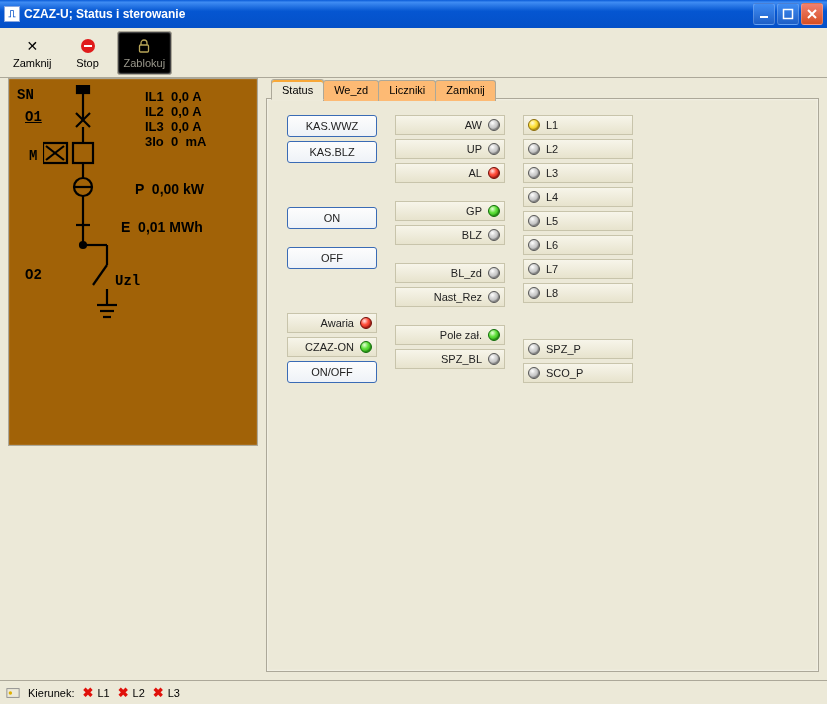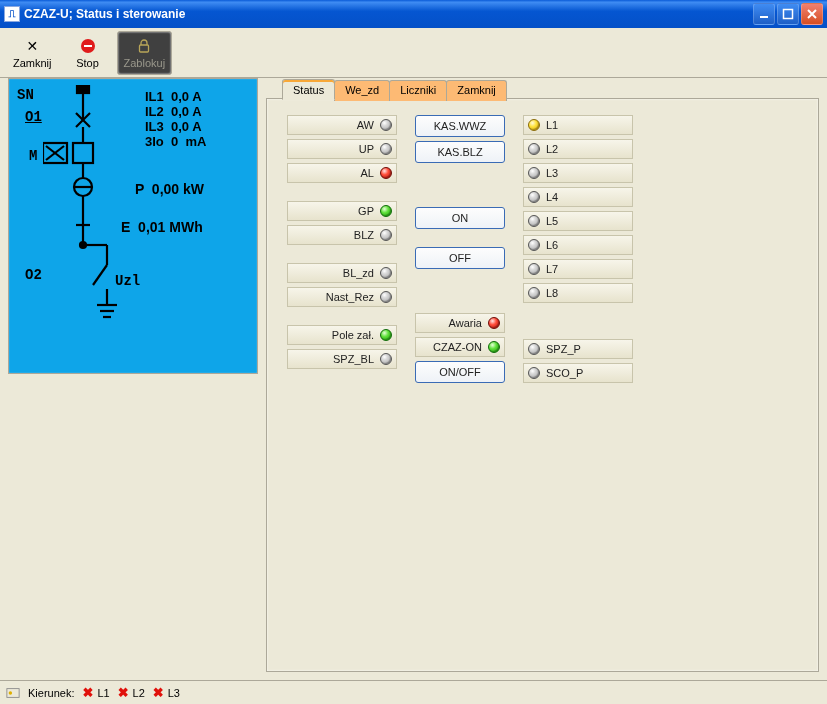--- a/index.html
+++ b/index.html
@@ -25,37 +25,37 @@
 
   
   .toolbar {
     height:50px; background:#ece9d8; border-bottom:1px solid #aca899;
     display:flex; align-items:center; padding:2px 6px; gap:4px;
   }
   .toolbtn {
     min-width:50px; height:44px; display:flex; flex-direction:column; align-items:center; justify-content:center;
     gap:2px; border:1px solid transparent; border-radius:3px; padding:2px 6px; font-size:11px;
   }
-  .toolbtn.active { border:1px solid #aca899; background:#404040; box-shadow:inset 0 0 2px #fff;}
+  .toolbtn.active { border:1px solid #aca899; background:#000000; box-shadow:inset 0 0 2px #fff;}
   .toolbtn .ico { width:18px; height:18px; display:flex; align-items:center; justify-content:center; font-size:14px;}
   .toolbtn.disabled { color:#9a988c; }
 
   
   .main { position:absolute; top:78px; bottom:24px; left:0; right:0; padding:0 8px 8px 8px; display:flex; gap:8px;}
   .panel-left {
-    width:250px; background:#0ea5e9; border:1px solid #aca899; box-shadow:inset 0 0 1px #ddd;
-    padding:6px 6px; height:296px;
+    width:250px; background:#a16207; border:1px solid #aca899; box-shadow:inset 0 0 1px #ddd;
+    padding:6px 6px; height:368px;
   }
   .panel-right {
     flex:1; background:#ece9d8; border:1px solid #aca899; box-shadow:inset 0 0 2px #fff;
     position:relative;
   }
 
   
-  .tabs { position:absolute; top:-19px; left:15px; display:flex; gap:0; }
+  .tabs { position:absolute; top:-19px; left:4px; display:flex; gap:0; }
   .tab {
     background:#fdba74; border:1px solid #aca899; border-bottom:none;
     padding:3px 10px; font-size:11px; border-radius:3px 3px 0 0; margin-right:-1px;
     position:relative;
   }
   .tab.active { background:#ece9d8; z-index:2; padding-top:4px; top:-1px;
     border-bottom:1px solid #ece9d8;
     box-shadow: inset 0 2px 0 #f8a838;
   }
   .tabcontent { padding:16px 12px 12px 20px; }
@@ -229,62 +229,20 @@
       <div class="tab active"><span>Status</span></div>
       <div class="tab"><span>We_zd</span></div>
       <div class="tab"><span>Liczniki</span></div>
       <div class="tab"><span>Zamknij</span></div>
     </div>
 
     <div class="tabcontent">
       <div class="cols">
 
         <div class="col">
-          <div class="ledrow right">
-              <span class="label">AW</span>
-              <span class="led"></span>
-            </div>
-          <div class="ledrow right">
-              <span class="label">UP</span>
-              <span class="led"></span>
-            </div>
-          <div class="ledrow right">
-              <span class="label">AL</span>
-              <span class="led red"></span>
-            </div>
-          <div class="group-gap"></div>
-          <div class="ledrow right">
-              <span class="label">GP</span>
-              <span class="led green"></span>
-            </div>
-          <div class="ledrow right">
-              <span class="label">BLZ</span>
-              <span class="led"></span>
-            </div>
-          <div class="group-gap"></div>
-          <div class="ledrow right">
-              <span class="label">BL_zd</span>
-              <span class="led"></span>
-            </div>
-          <div class="ledrow right">
-              <span class="label">Nast_Rez</span>
-              <span class="led"></span>
-            </div>
-          <div class="group-gap"></div>
-          <div class="ledrow right">
-              <span class="label">Pole zał.</span>
-              <span class="led green"></span>
-            </div>
-          <div class="ledrow right">
-              <span class="label">SPZ_BL</span>
-              <span class="led"></span>
-            </div>
-        </div>
-
-        <div class="col">
           <div class="ctrlbtn">
               <span>KAS.WWZ</span>
             </div>
           <div class="ctrlbtn">
               <span>KAS.BLZ</span>
             </div>
           <div style="height:22px;"></div>
           <div class="group-gap"></div>
           <div class="ctrlbtn">
               <span>ON</span>
@@ -298,20 +256,62 @@
           <div class="ledrow right" style="width:90px;">
               <span class="label">Awaria</span>
               <span class="led red"></span>
             </div>
           <div class="ledrow right" style="width:90px;">
               <span class="label">CZAZ-ON</span>
               <span class="led green"></span>
             </div>
           <div class="ctrlbtn">
               <span>ON/OFF</span>
+            </div>
+        </div>
+
+        <div class="col">
+          <div class="ledrow right">
+              <span class="label">AW</span>
+              <span class="led"></span>
+            </div>
+          <div class="ledrow right">
+              <span class="label">UP</span>
+              <span class="led"></span>
+            </div>
+          <div class="ledrow right">
+              <span class="label">AL</span>
+              <span class="led red"></span>
+            </div>
+          <div class="group-gap"></div>
+          <div class="ledrow right">
+              <span class="label">GP</span>
+              <span class="led green"></span>
+            </div>
+          <div class="ledrow right">
+              <span class="label">BLZ</span>
+              <span class="led"></span>
+            </div>
+          <div class="group-gap"></div>
+          <div class="ledrow right">
+              <span class="label">BL_zd</span>
+              <span class="led"></span>
+            </div>
+          <div class="ledrow right">
+              <span class="label">Nast_Rez</span>
+              <span class="led"></span>
+            </div>
+          <div class="group-gap"></div>
+          <div class="ledrow right">
+              <span class="label">Pole zał.</span>
+              <span class="led green"></span>
+            </div>
+          <div class="ledrow right">
+              <span class="label">SPZ_BL</span>
+              <span class="led"></span>
             </div>
         </div>
 
         <div class="col">
           <div class="ledrow left">
               <span class="led yellow"></span>
               <span class="label">L1</span>
             </div>
           <div class="ledrow left">
               <span class="led"></span>

